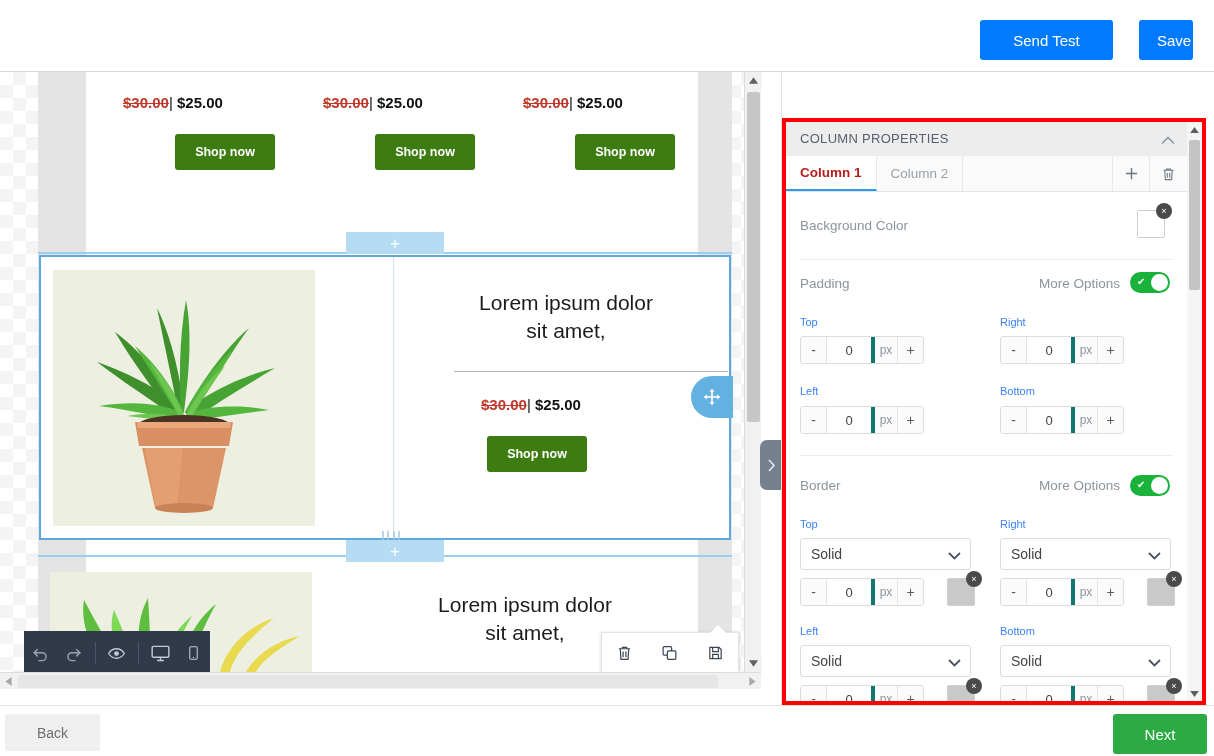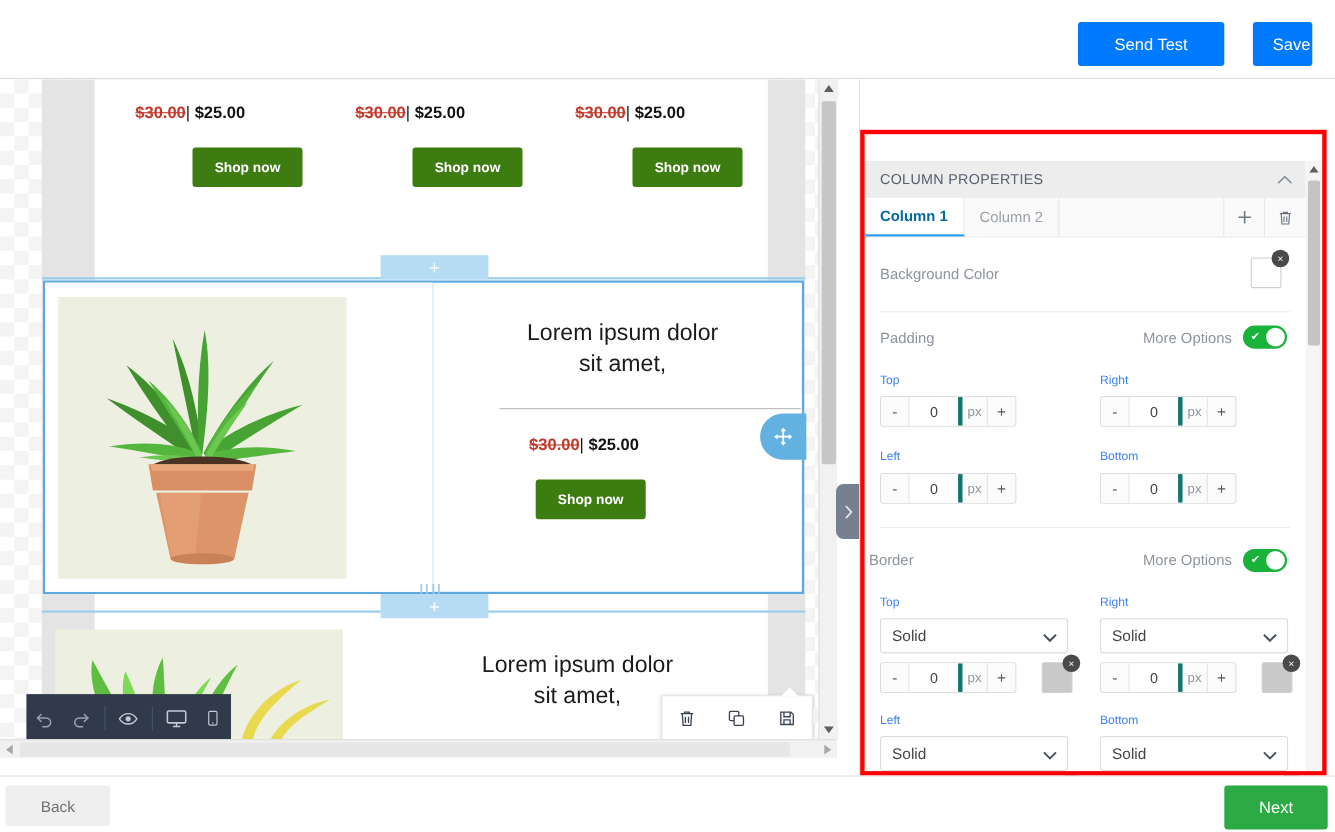--- a/index.html
+++ b/index.html
@@ -176,42 +176,42 @@
   #hdr-close { right: 12px; border-left: 1px solid #ececec; }
 
   
   #redbox {
     position: absolute; left: 0; top: 46px; width: 424px; height: 587px;
     border: 4px solid #ff0000; pointer-events: none; z-index: 40;
   }
 
   #panel-scrollarea {
     position: absolute; left: 4px; top: 50px; width: 416px; height: 579px;
-    background: #ffffff; overflow: hidden; margin-top: 24px;
+    background: #ffffff; overflow: hidden;
   }
   #section-head {
     position: absolute; left: 0; top: 0; width: 401px; height: 34px;
     background: #ededed; display: flex; align-items: center;
   }
   #section-head-label {
     position: absolute; left: 14px; top: 9px; font-size: 13px;
     color: #56606e; letter-spacing: .3px;
   }
   #section-chevron { position: absolute; right: 12px; top: 9px; cursor: pointer; }
 
   
   #col-tabs {
     position: absolute; left: 0; top: 34px; width: 401px; height: 36px;
     background: #fafafa; border-bottom: 1px solid #e4e4e4; display: flex; align-items: stretch;
   }
   .col-tab {
     display: flex; align-items: center; padding: 0 14px; font-size: 13.5px;
     color: #9aa0a8; cursor: pointer; border-right: 1px solid #e8e8e8; background: #fafafa;
   }
-  .col-tab.active { color: #0369a1; font-weight: bold; background: #ffffff; border-bottom: 2px solid #2d9cf0; }
+  .col-tab.active { color: #b91c1c; font-weight: bold; background: #ffffff; border-bottom: 2px solid #2d9cf0; }
   #col-spacer { flex: 1; border-right: 1px solid #e8e8e8; }
   .col-act { width: 37px; display: flex; align-items: center; justify-content: center; cursor: pointer; border-right: 1px solid #e8e8e8; }
   .col-act:last-child { border-right: none; }
 
   
   #panel-body { position: absolute; left: 0; top: 70px; width: 401px; height: 509px; background: #ffffff; }
   .row-label { position: absolute; font-size: 13.5px; color: #8d949c; }
   .sub-label { position: absolute; font-size: 11px; color: #3b82f6; }
   .divider { position: absolute; left: 14px; width: 373px; height: 1px; background: #ededed; }
 
@@ -568,21 +568,21 @@
         <div class="sub-label" style="left:214px; top:193px;">Bottom</div>
         <div class="stepper" style="left:214px; top:214px;">
           <span class="btn minus">-</span>
           <span class="val">0</span>
           <span class="unit">px</span>
           <span class="btn plus">+</span>
         </div>
 
         <div class="divider" style="top:263px;"></div>
 
-        <div class="row-label" style="left:4px; top:286px;">Border</div>
+        <div class="row-label" style="left:14px; top:286px;">Border</div>
         <div class="row-label" style="left:253px; top:286px;">More Options</div>
         <div class="toggle" style="left:344px; top:283px;">
           <span class="chk">✔</span>
             <span class="knob"></span>
         </div>
 
         <div class="sub-label" style="left:14px; top:326px;">Top</div>
         <select class="pselect" style="left:14px; top:346px;">
           <option>Solid</option>
         </select>

